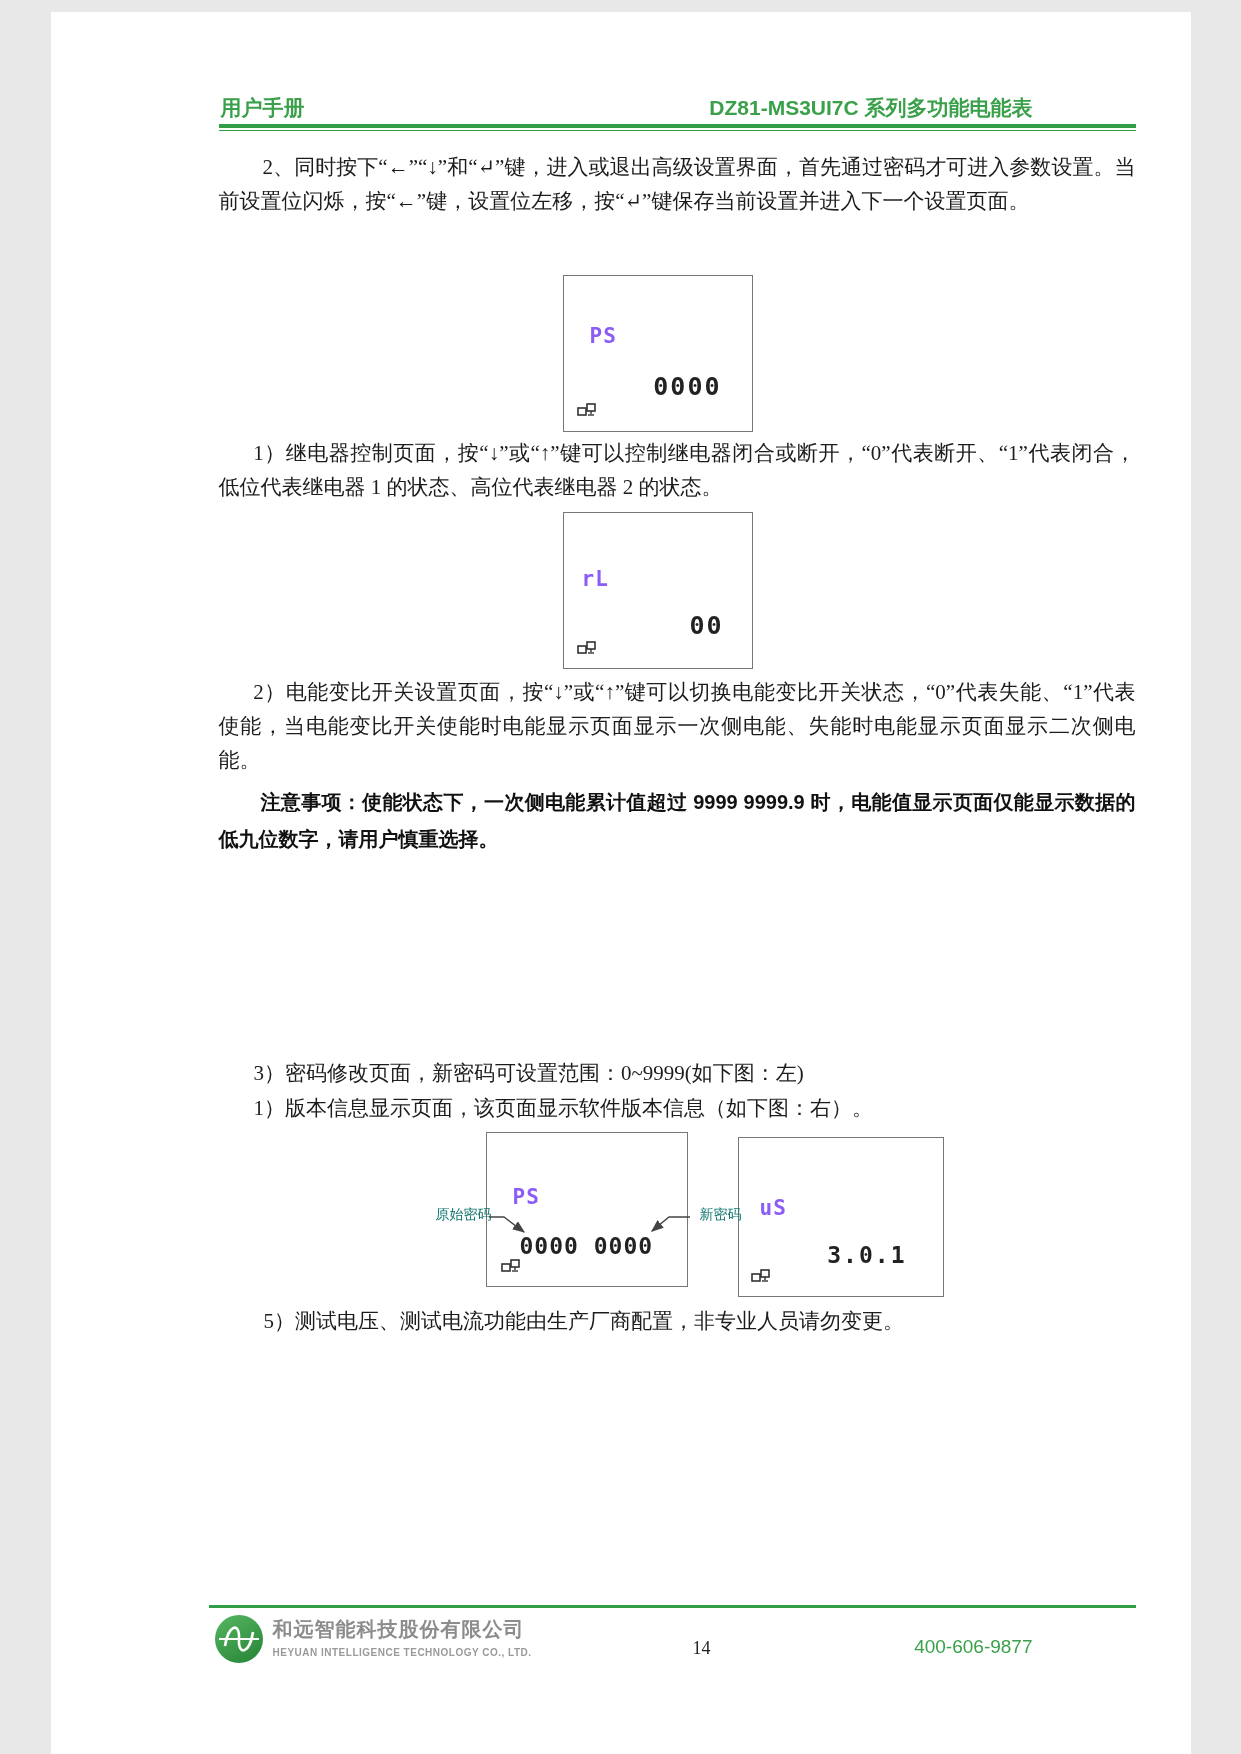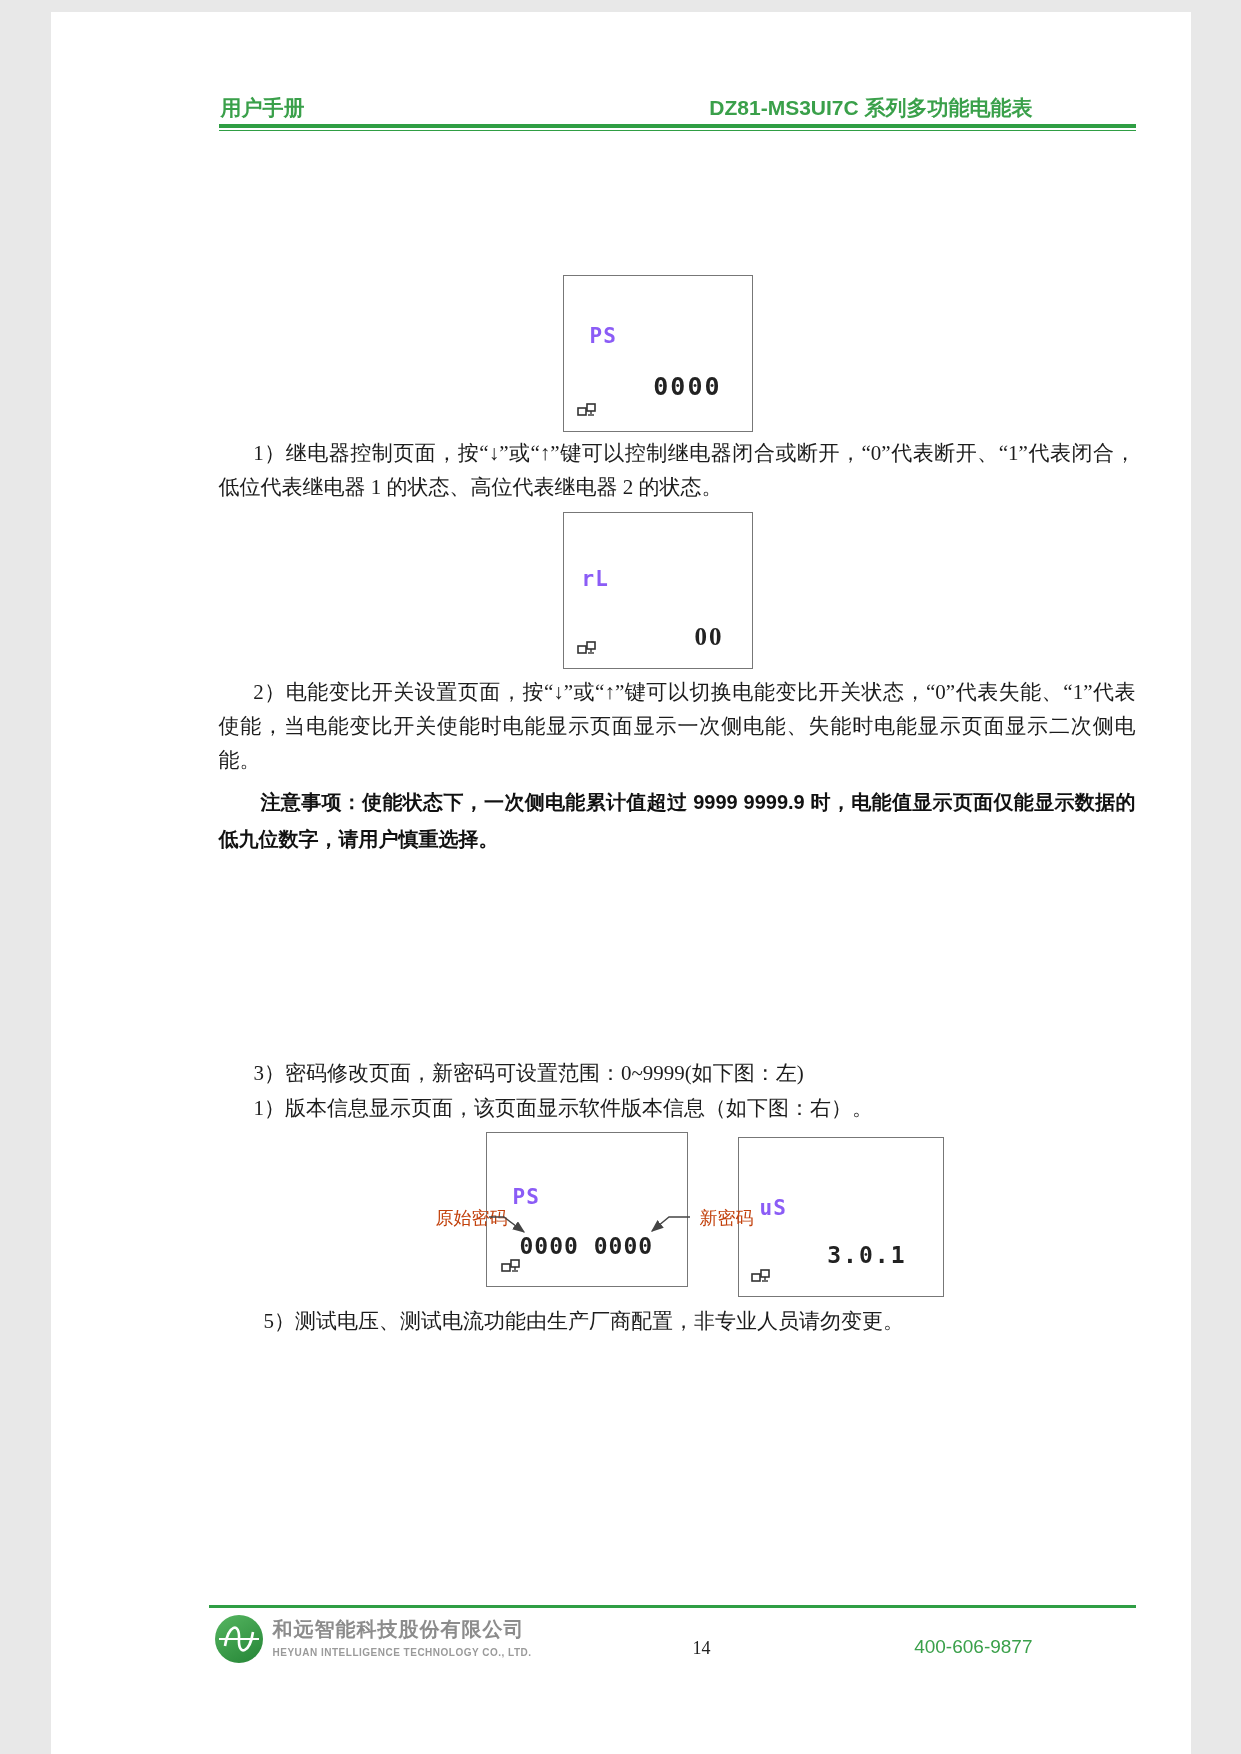--- a/index.html
+++ b/index.html
@@ -40,21 +40,21 @@
     font-family:"DejaVu Sans Mono","Liberation Mono",monospace;
     font-weight:bold;font-size:21px;letter-spacing:1px;color:#8b5cf6;
   }
   .lcd-value{
     font-family:"DejaVu Sans Mono","Liberation Mono",monospace;
     font-weight:bold;font-size:25px;letter-spacing:2px;color:#222;
   }
   .lcd-value.small{font-size:23px;}
   .ann-label{
     font-family:"Liberation Sans","DejaVu Sans",sans-serif;
-    font-size:18px;color:#c2410c;white-space:nowrap;
+    font-size:14px;color:#0f766e;white-space:nowrap;
   }
 
   
   .ftr-rule{border-top:3px solid #2f9e44;height:0;}
   .ftr-company-cn{
     font-family:"Liberation Sans","DejaVu Sans",sans-serif;
     font-size:20px;font-weight:bold;color:#8c8c8c;letter-spacing:1px;
   }
   .ftr-company-en{
     font-family:"Liberation Sans","DejaVu Sans",sans-serif;
@@ -68,39 +68,40 @@
 </style>
 </head>
 <body>
 
 <div class="page">
 
   <div class="abs hdr-title" style="left:170px;top:82px;">用户手册</div>
   <div class="abs hdr-title" style="right:158px;top:82px;">DZ81-MS3UI7C 系列多功能电能表</div>
   <div class="abs hdr-rule" style="left:168px;top:112px;width:917px;"></div>
 
+  <p class="abs para" style="top:138px;">2、同时按下“←”“↓”和“↵”键，进入或退出高级设置界面，首先通过密码才可进入参数设置。当前设置位闪烁，按“←”键，设置位左移，按“↵”键保存当前设置并进入下一个设置页面。</p>
 
   <div class="abs lcd-box" style="left:512px;top:263px;width:190px;height:157px;">
     <span class="abs lcd-label" style="left:26px;top:48px;">PS</span>
     <span class="abs lcd-value" style="right:30px;top:96px;">0000</span>
     <span class="abs" style="left:13px;top:126px;">
       <svg width="20" height="16" viewBox="0 0 20 16">
         <rect x="1" y="6" width="8" height="7" fill="none" stroke="#333" stroke-width="1.6"></rect>
         <rect x="10" y="2" width="8" height="7" fill="none" stroke="#333" stroke-width="1.6"></rect>
         <line x1="14" y1="9" x2="14" y2="12" stroke="#333" stroke-width="1.4"></line>
         <line x1="11" y1="13" x2="17" y2="13" stroke="#333" stroke-width="1.4"></line>
       </svg>
     </span>
   </div>
 
   <p class="abs para num" style="top:424px;">1）继电器控制页面，按“↓”或“↑”键可以控制继电器闭合或断开，“0”代表断开、“1”代表闭合，低位代表继电器 1 的状态、高位代表继电器 2 的状态。</p>
 
   <div class="abs lcd-box" style="left:512px;top:500px;width:190px;height:157px;">
     <span class="abs lcd-label" style="left:18px;top:54px;">rL</span>
-    <span class="abs lcd-value" style="right:28px;top:110px;font-family:Liberation Serif, serif;">00</span>
+    <span class="abs lcd-value" style="right:28px;top:98px;">00</span>
     <span class="abs" style="left:13px;top:127px;">
       <svg width="20" height="16" viewBox="0 0 20 16">
         <rect x="1" y="6" width="8" height="7" fill="none" stroke="#333" stroke-width="1.6"></rect>
         <rect x="10" y="2" width="8" height="7" fill="none" stroke="#333" stroke-width="1.6"></rect>
         <line x1="14" y1="9" x2="14" y2="12" stroke="#333" stroke-width="1.4"></line>
         <line x1="11" y1="13" x2="17" y2="13" stroke="#333" stroke-width="1.4"></line>
       </svg>
     </span>
   </div>
 

